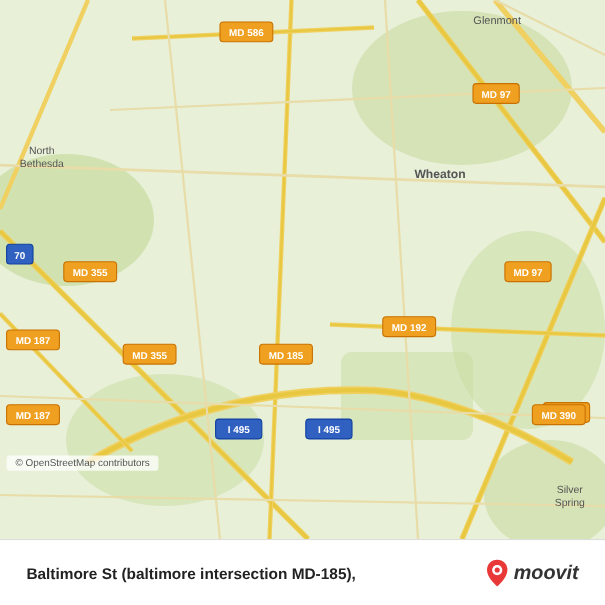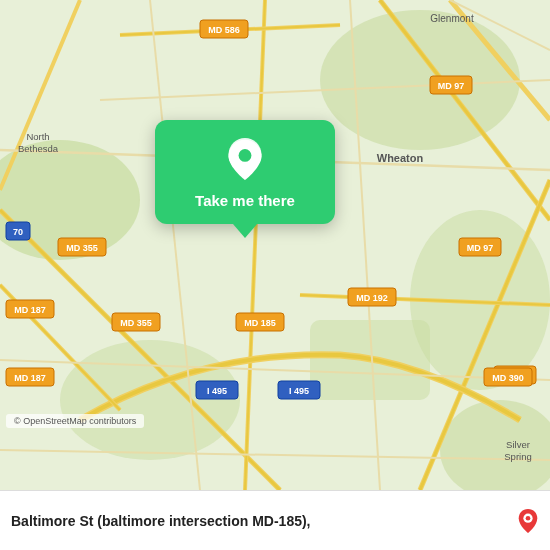--- a/index.html
+++ b/index.html
@@ -73,21 +73,21 @@
       line-height: 1.2;
     }
 
     
     #bottom-bar {
       width: 550px;
       height: 60px;
       background: white;
       display: flex;
       align-items: center;
-      padding: 0 11px;
+      padding: 0 24px;
       border-top: 1px solid #ddd;
       justify-content: space-between;
     }
 
     #location-info {
       display: flex;
       flex-direction: column;
     }
 
     #location-title {
@@ -218,40 +218,32 @@
     <text x="18" y="235" text-anchor="middle" fill="white" font-size="9" font-weight="bold">70</text>
 
     <text x="452" y="22" text-anchor="middle" fill="#555" font-size="10" font-weight="500">Glenmont</text>
     <text x="400" y="162" text-anchor="middle" fill="#555" font-size="11" font-weight="600">Wheaton</text>
     <text x="38" y="140" text-anchor="middle" fill="#555" font-size="9.5" font-weight="500">North</text>
     <text x="38" y="152" text-anchor="middle" fill="#555" font-size="9.5" font-weight="500">Bethesda</text>
     <text x="518" y="448" text-anchor="middle" fill="#555" font-size="9.5" font-weight="500">Silver</text>
     <text x="518" y="460" text-anchor="middle" fill="#555" font-size="9.5" font-weight="500">Spring</text>
   </svg>
 
-  <div id="popup-card">
-
-    <svg class="pin-icon" viewBox="0 0 40 48" xmlns="http://www.w3.org/2000/svg">
-      <circle cx="20" cy="18" r="18" fill="white" opacity="0.9"></circle>
-      <path d="M20 2 C10 2 2 10 2 20 C2 32 20 46 20 46 C20 46 38 32 38 20 C38 10 30 2 20 2 Z" fill="white"></path>
-      <circle cx="20" cy="19" r="7" fill="#2ecc71"></circle>
-    </svg>
-    <span id="popup-label">Take me there</span>
-  </div>
 
   <div id="attribution">
     <span>© OpenStreetMap contributors</span>
   </div>
 </div>
 
 <div id="bottom-bar">
   <div id="location-info">
     <span id="location-title">Baltimore St (baltimore intersection MD-185),</span>
   </div>
   <div id="moovit-logo">
 
     <svg class="moovit-pin" viewBox="0 0 22 28" xmlns="http://www.w3.org/2000/svg">
       <path d="M11 1 C5 1 1 5.5 1 11 C1 19 11 27 11 27 C11 27 21 19 21 11 C21 5.5 17 1 11 1 Z" fill="#e83838"></path>
       <circle cx="11" cy="11" r="5" fill="white"></circle>
       <circle cx="11" cy="11" r="2.5" fill="#e83838"></circle>
     </svg>
+    <span id="moovit-text">moovit</span>
   </div>
 </div>
 
 </body></html>

